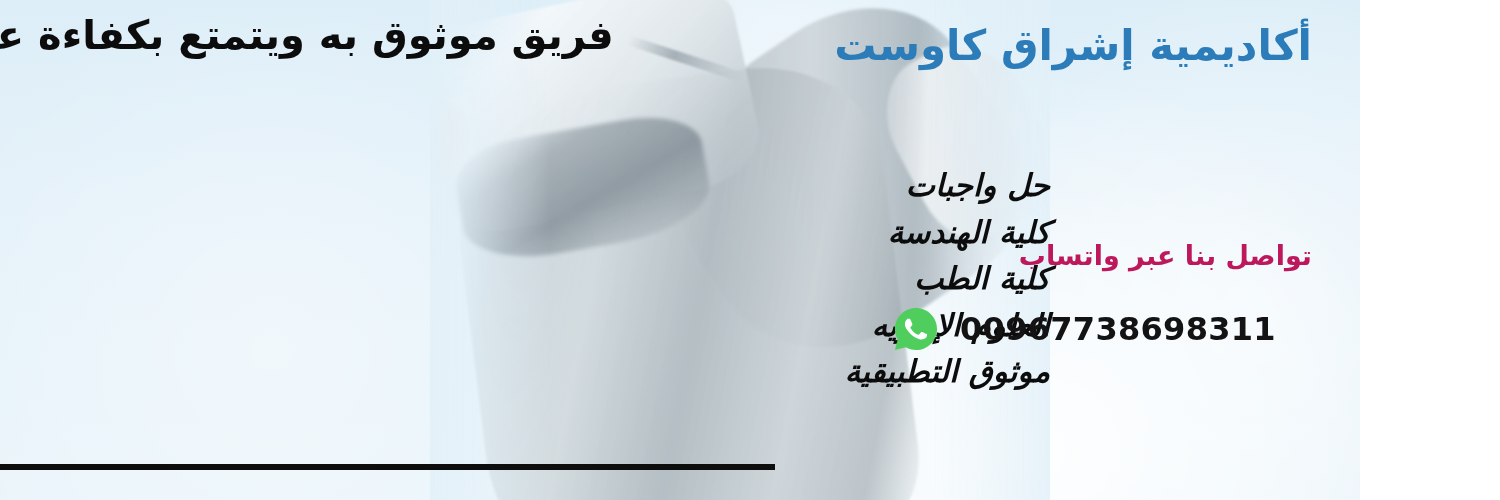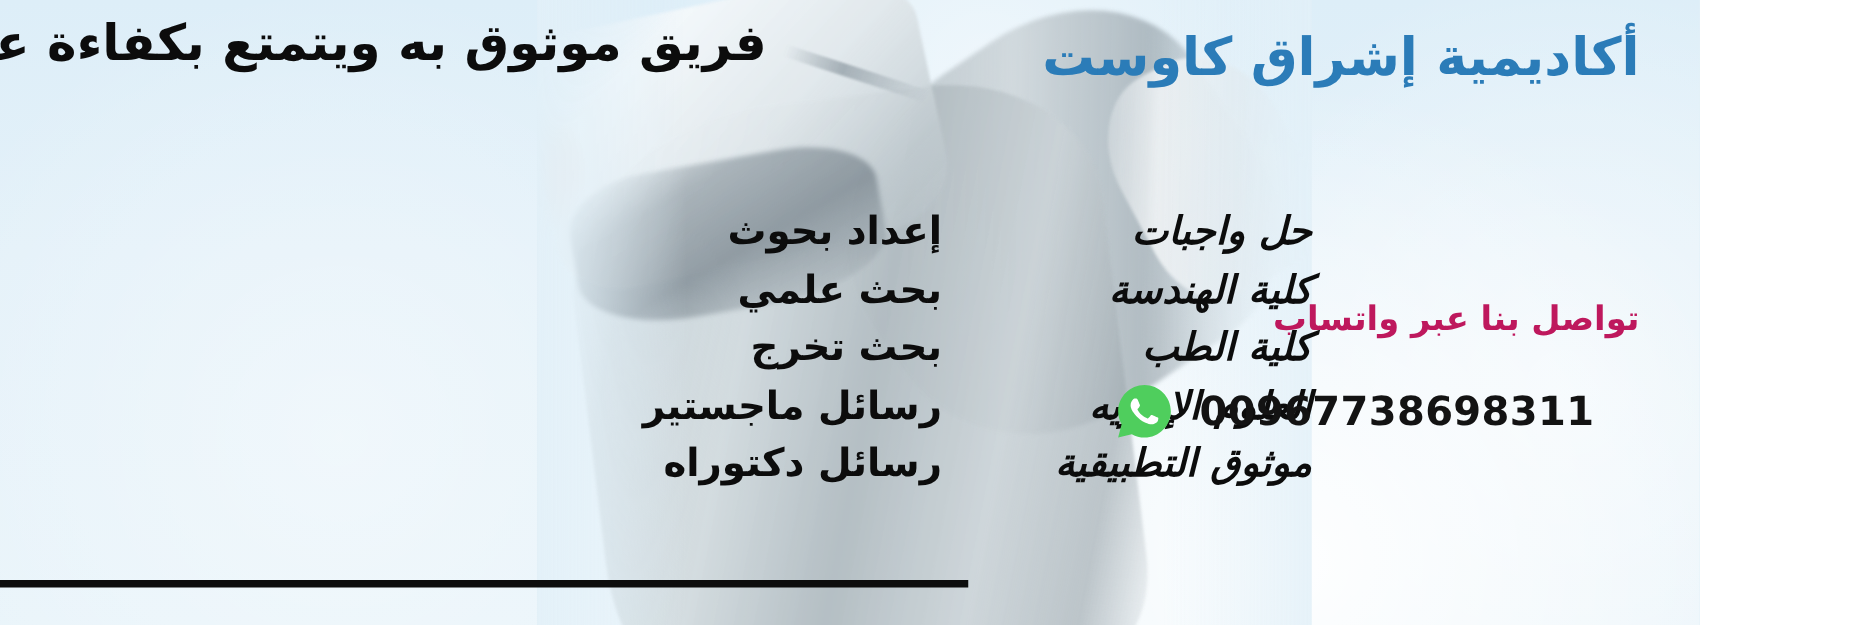--- a/index.html
+++ b/index.html
@@ -281,27 +281,20 @@
     </div>
 
     <div class="services">
       <div class="col col-right">
         <span class="item">حل واجبات</span>
         <span class="item">كلية الهندسة</span>
         <span class="item">كلية الطب</span>
         <span class="item">العلوم الإداريه</span>
         <span class="item">موثوق التطبيقية</span>
       </div>
-      <div class="col col-left">
-        <span class="item">إعداد بحوث</span>
-        <span class="item">بحث علمي</span>
-        <span class="item">بحث تخرج</span>
-        <span class="item">رسائل ماجستير</span>
-        <span class="item">رسائل دكتوراه</span>
-      </div>
     </div>
 
     <div class="rule"></div>
 
     <div class="contact">
       <div class="contact-lead">تواصل بنا عبر واتساب</div>
 
       <div class="contact-row">
         <span class="icon-wa">
           <svg width="46" height="46" viewBox="0 0 48 48" aria-hidden="true">

